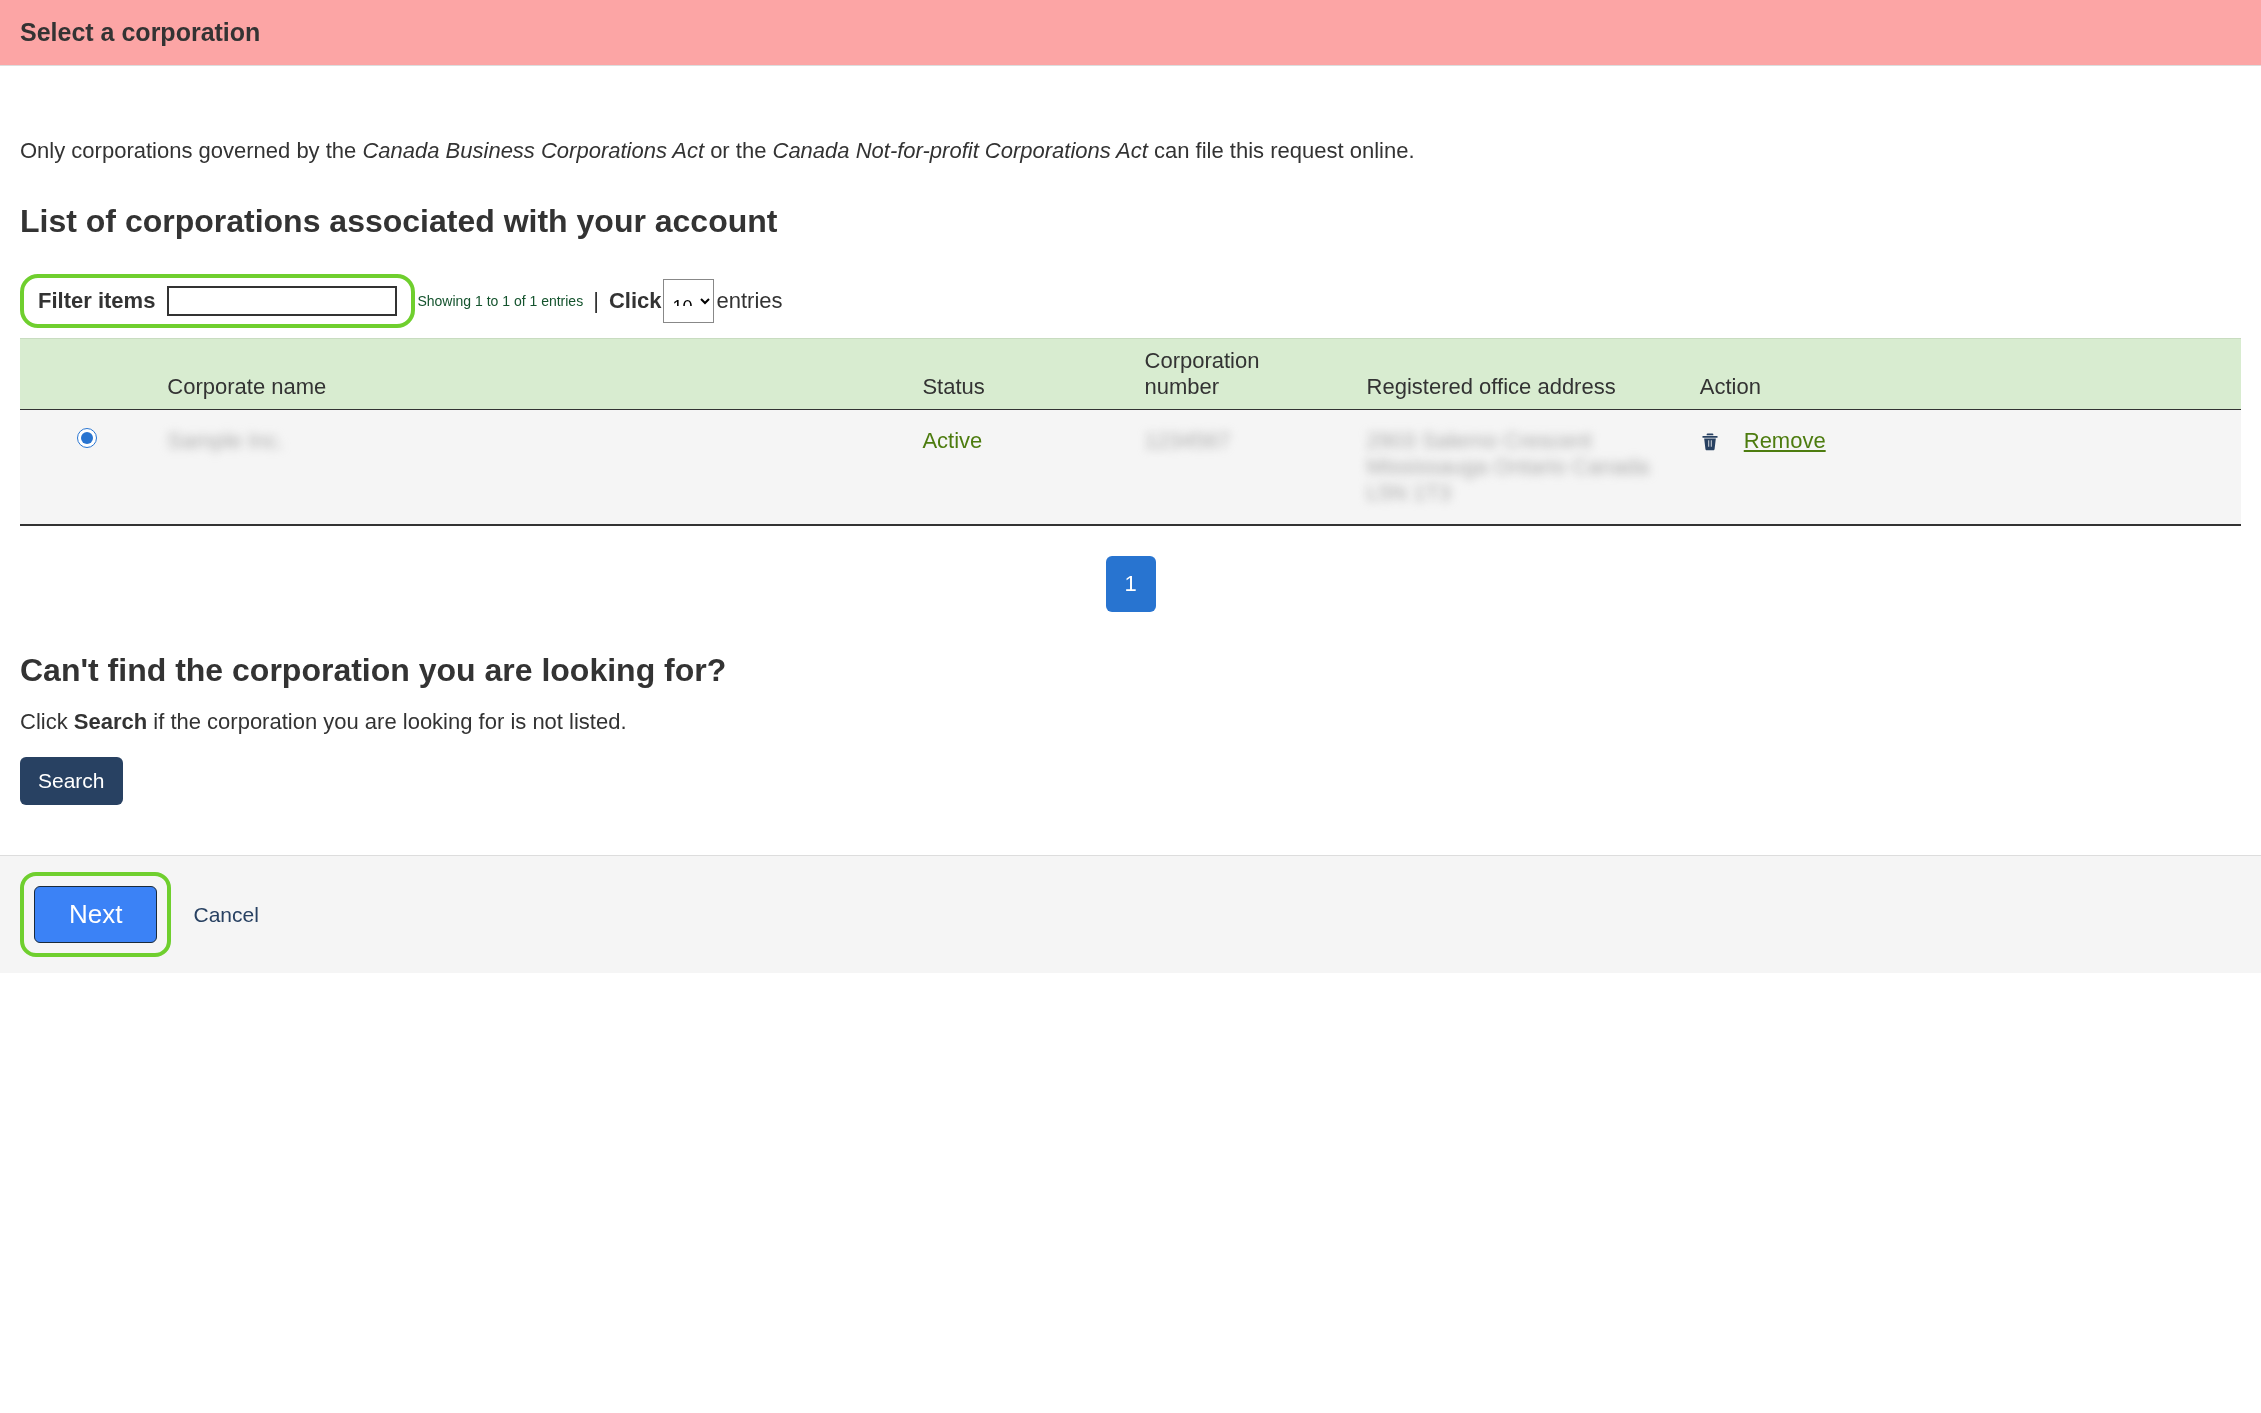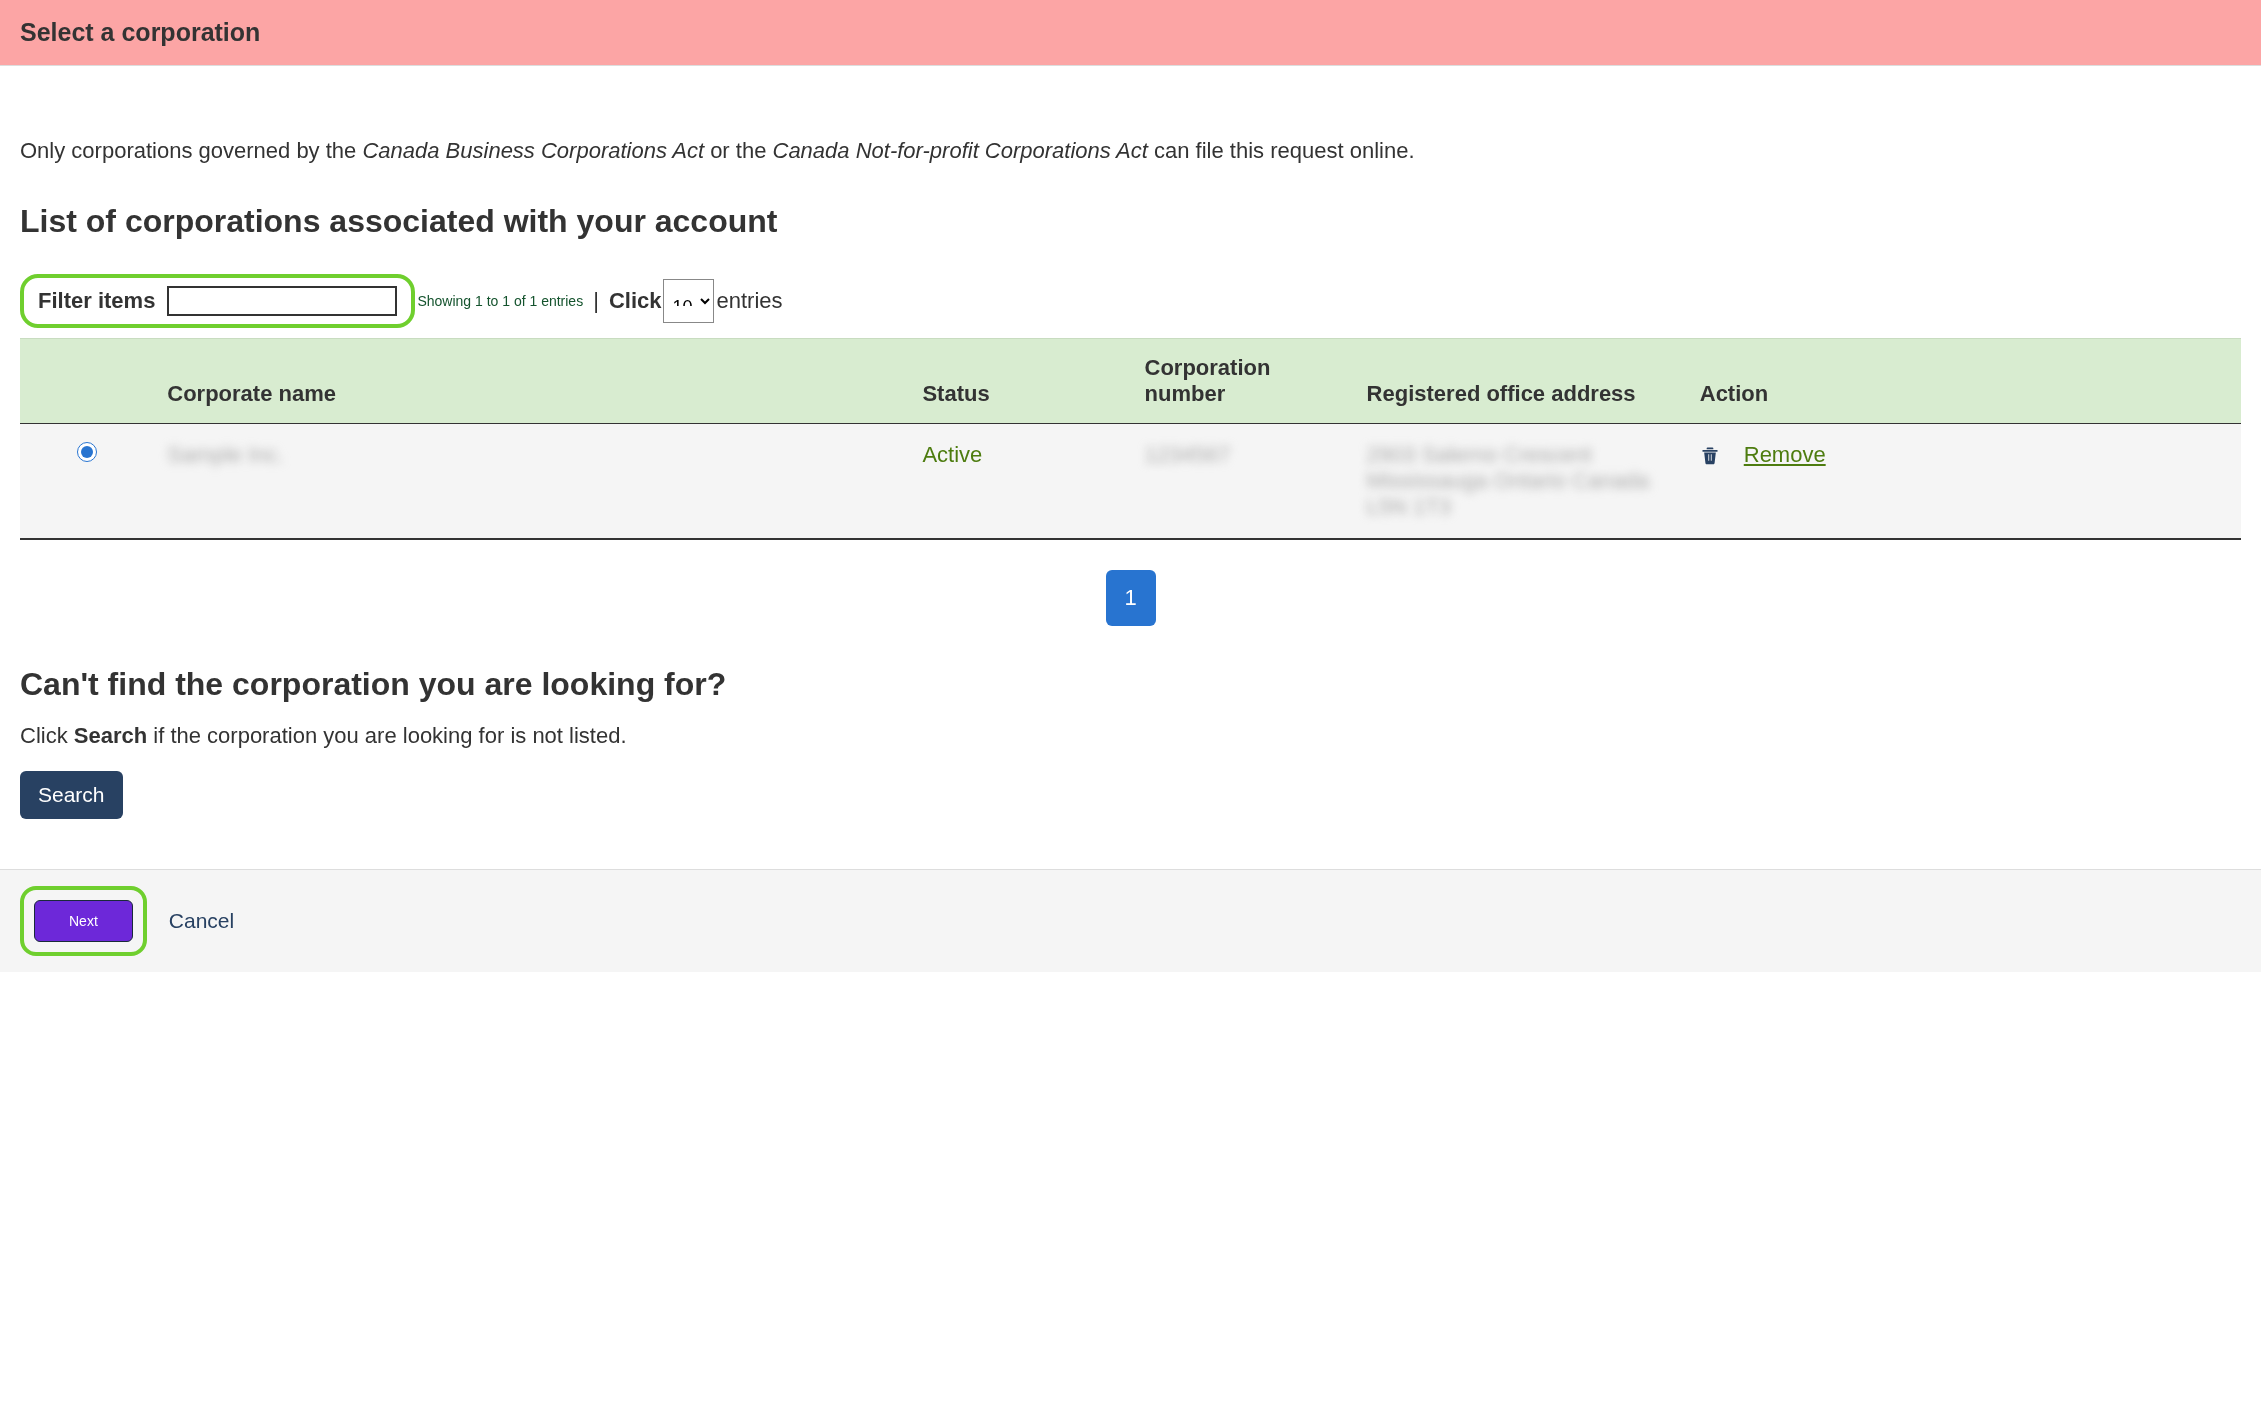--- a/index.html
+++ b/index.html
@@ -61,23 +61,23 @@
       background: #fff;
     }
     table.data-table {
       width: 100%;
       border-collapse: collapse;
       margin-top: 10px;
     }
     table.data-table thead th {
       background: #d8ecd0;
       text-align: left;
-      padding: 16px 14px;
-      font-size: 22px;
-      font-weight: bold;
+      padding: 9px 14px;
+      font-size: 22px;
+      font-weight: normal;
       border-top: 1px solid #c8dcc0;
       border-bottom: 1px solid #333;
       vertical-align: bottom;
     }
     table.data-table tbody td {
       padding: 18px 14px;
       vertical-align: top;
       font-size: 22px;
     }
     table.data-table tbody tr { background: #f5f5f5; }
@@ -141,26 +141,26 @@
       align-items: center;
       gap: 22px;
     }
     .next-highlight {
       border: 4px solid #6fcf2e;
       border-radius: 16px;
       padding: 10px;
       display: inline-block;
     }
     .btn-next {
-      background: #6d28d9;
+      background: #3b82f6;
       color: #fff;
       border: 1px solid #1a2a3a;
       border-radius: 6px;
       padding: 12px 34px;
-      font-size: 14px;
+      font-size: 26px;
       cursor: pointer;
     }
     .cancel-link {
       color: #284162;
       font-size: 21px;
       text-decoration: none;
       cursor: pointer;
     }
     .col-name { width: 34%; }
     .col-status { width: 10%; }

